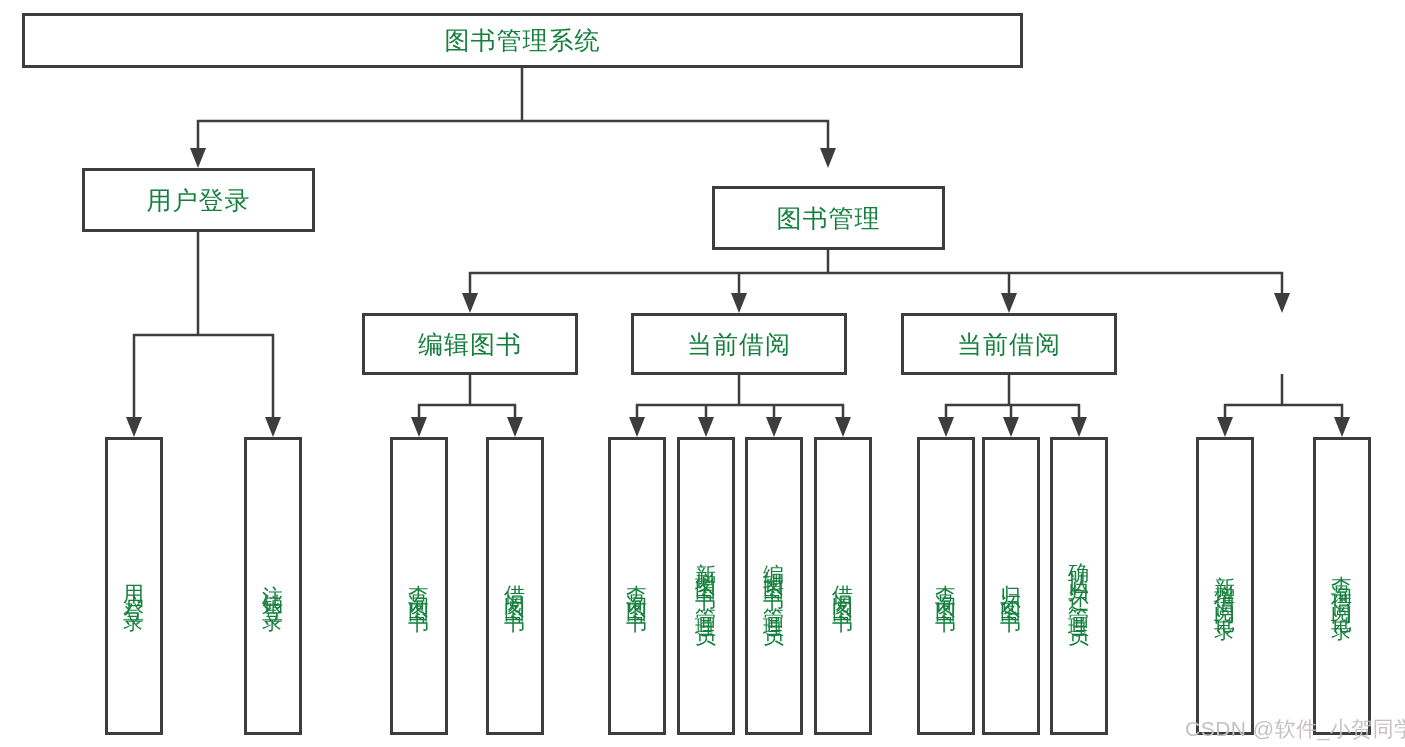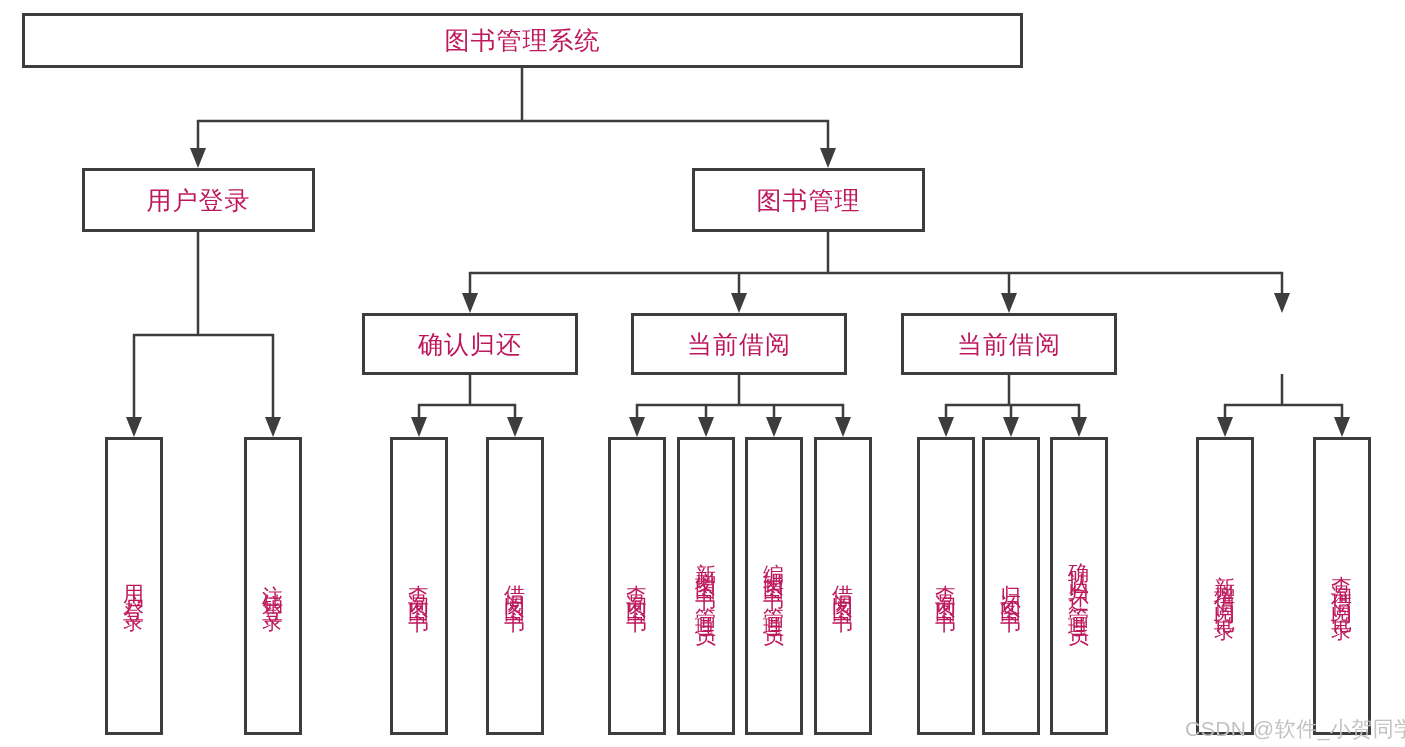--- a/index.html
+++ b/index.html
@@ -23,21 +23,21 @@
     height: 747px;
   }
   .node {
     position: absolute;
     box-sizing: border-box;
     border: 3px solid #3d3d3d;
     background: #ffffff;
     display: flex;
     align-items: center;
     justify-content: center;
-    color: #be185d;
+    color: #15803d;
     z-index: 2;
   }
   .node-h {
     font-size: 25px;
     letter-spacing: 1px;
     white-space: nowrap;
   }
   .node-root   { left: 22px;  top: 13px;  width: 1001px; height: 55px; }
   .node-l2     { top: 168px; width: 233px; height: 64px; }
   .node-l3     { top: 313px; width: 216px; height: 62px; }
@@ -126,26 +126,26 @@
     </g>
   </svg>
 
   <div class="node node-h node-root">
     <span>图书管理系统</span>
   </div>
 
   <div class="node node-h node-l2" style="left:82px;">
     <span>用户登录</span>
   </div>
-  <div class="node node-h node-l2" style="left:692px;">
+  <div class="node node-h node-l2" style="left:712px;margin-top:18px;">
     <span>图书管理</span>
   </div>
 
   <div class="node node-h node-l3" style="left:362px;">
-    <span>确认归还</span>
+    <span>编辑图书</span>
   </div>
   <div class="node node-h node-l3" style="left:631px;">
     <span>当前借阅</span>
   </div>
   <div class="node node-h node-l3" style="left:901px;justify-content:center;">
     <span>当前借阅</span>
   </div>
 
   <div class="node node-leaf" style="left:105px;">
     <span>用户登录</span>

